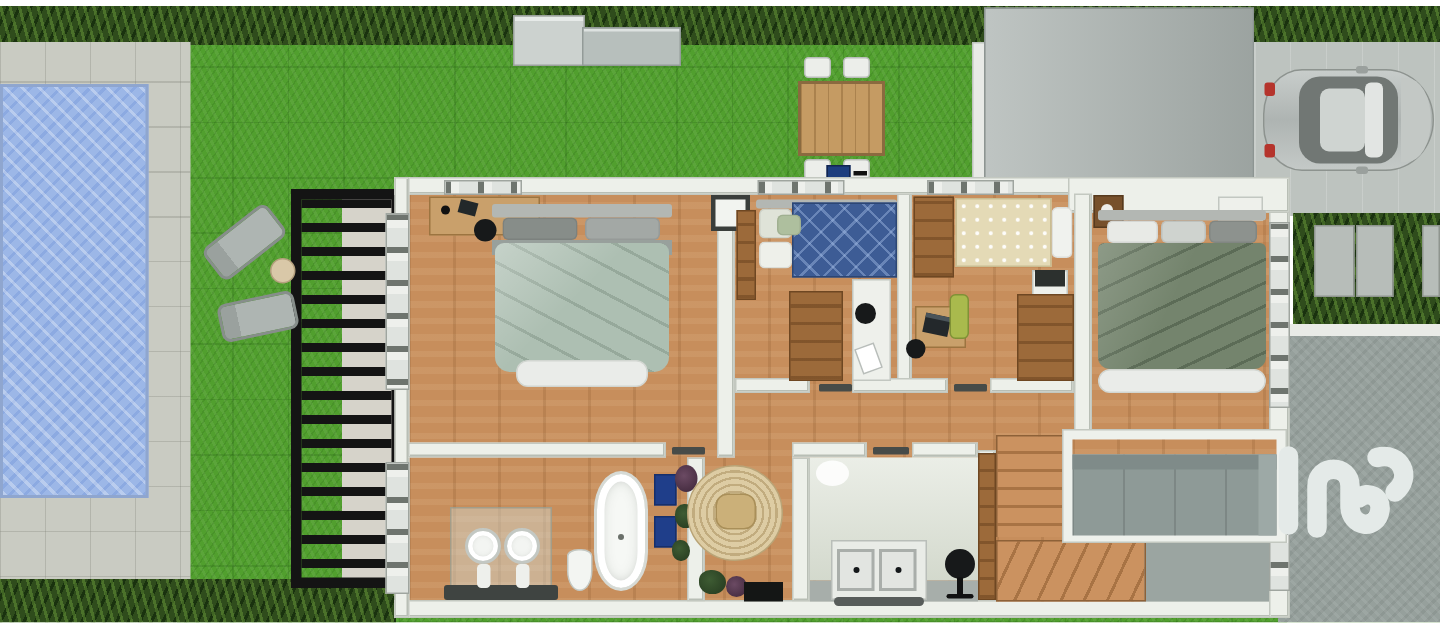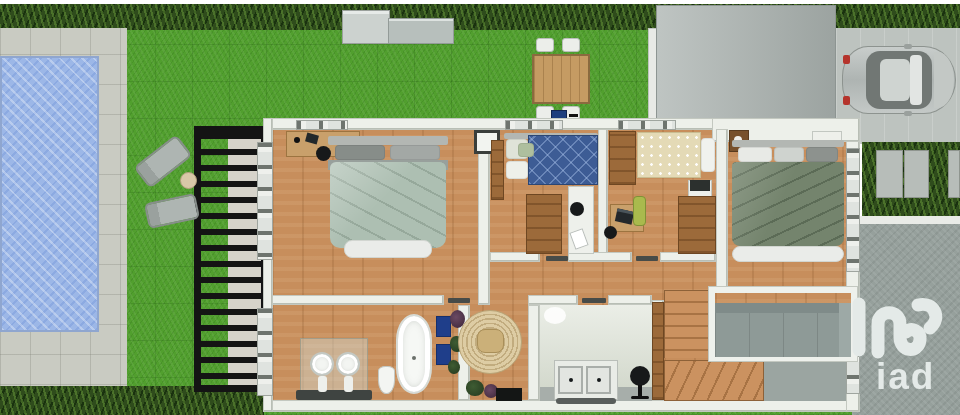--- a/index.html
+++ b/index.html
@@ -272,16 +272,15 @@
     <div class="abs" style="left:6px;top:16px;width:136px;height:10px;background:#7f8b89"></div>
     <div class="abs" style="left:130px;top:16px;width:12px;height:54px;background:#9da9a6"></div>
   </div>
 
   <div class="abs" style="left:848px;top:290px;width:112px;height:110px">
     <svg class="abs" style="left:2px;top:2px" width="94" height="70" viewBox="0 0 94 70">
       <path d="M9 12 L9 58" stroke="#e4eae8" stroke-width="13" fill="none" stroke-linecap="round"></path>
       <path d="M28 60 L28 32 C28 17 50 17 50 32 L50 45 C50 60 68 62 70 48 C71 39 62 35 56 40" stroke="#e4eae8" stroke-width="13" fill="none" stroke-linecap="round"></path>
       <path d="M68 13 C84 9 92 26 80 36" stroke="#e4eae8" stroke-width="13" fill="none" stroke-linecap="round"></path>
     </svg>
-    <div class="abs iad-text" style="left:28px;top:68px">iad</div>
   </div>
 
 </div>
 
 </body></html>

